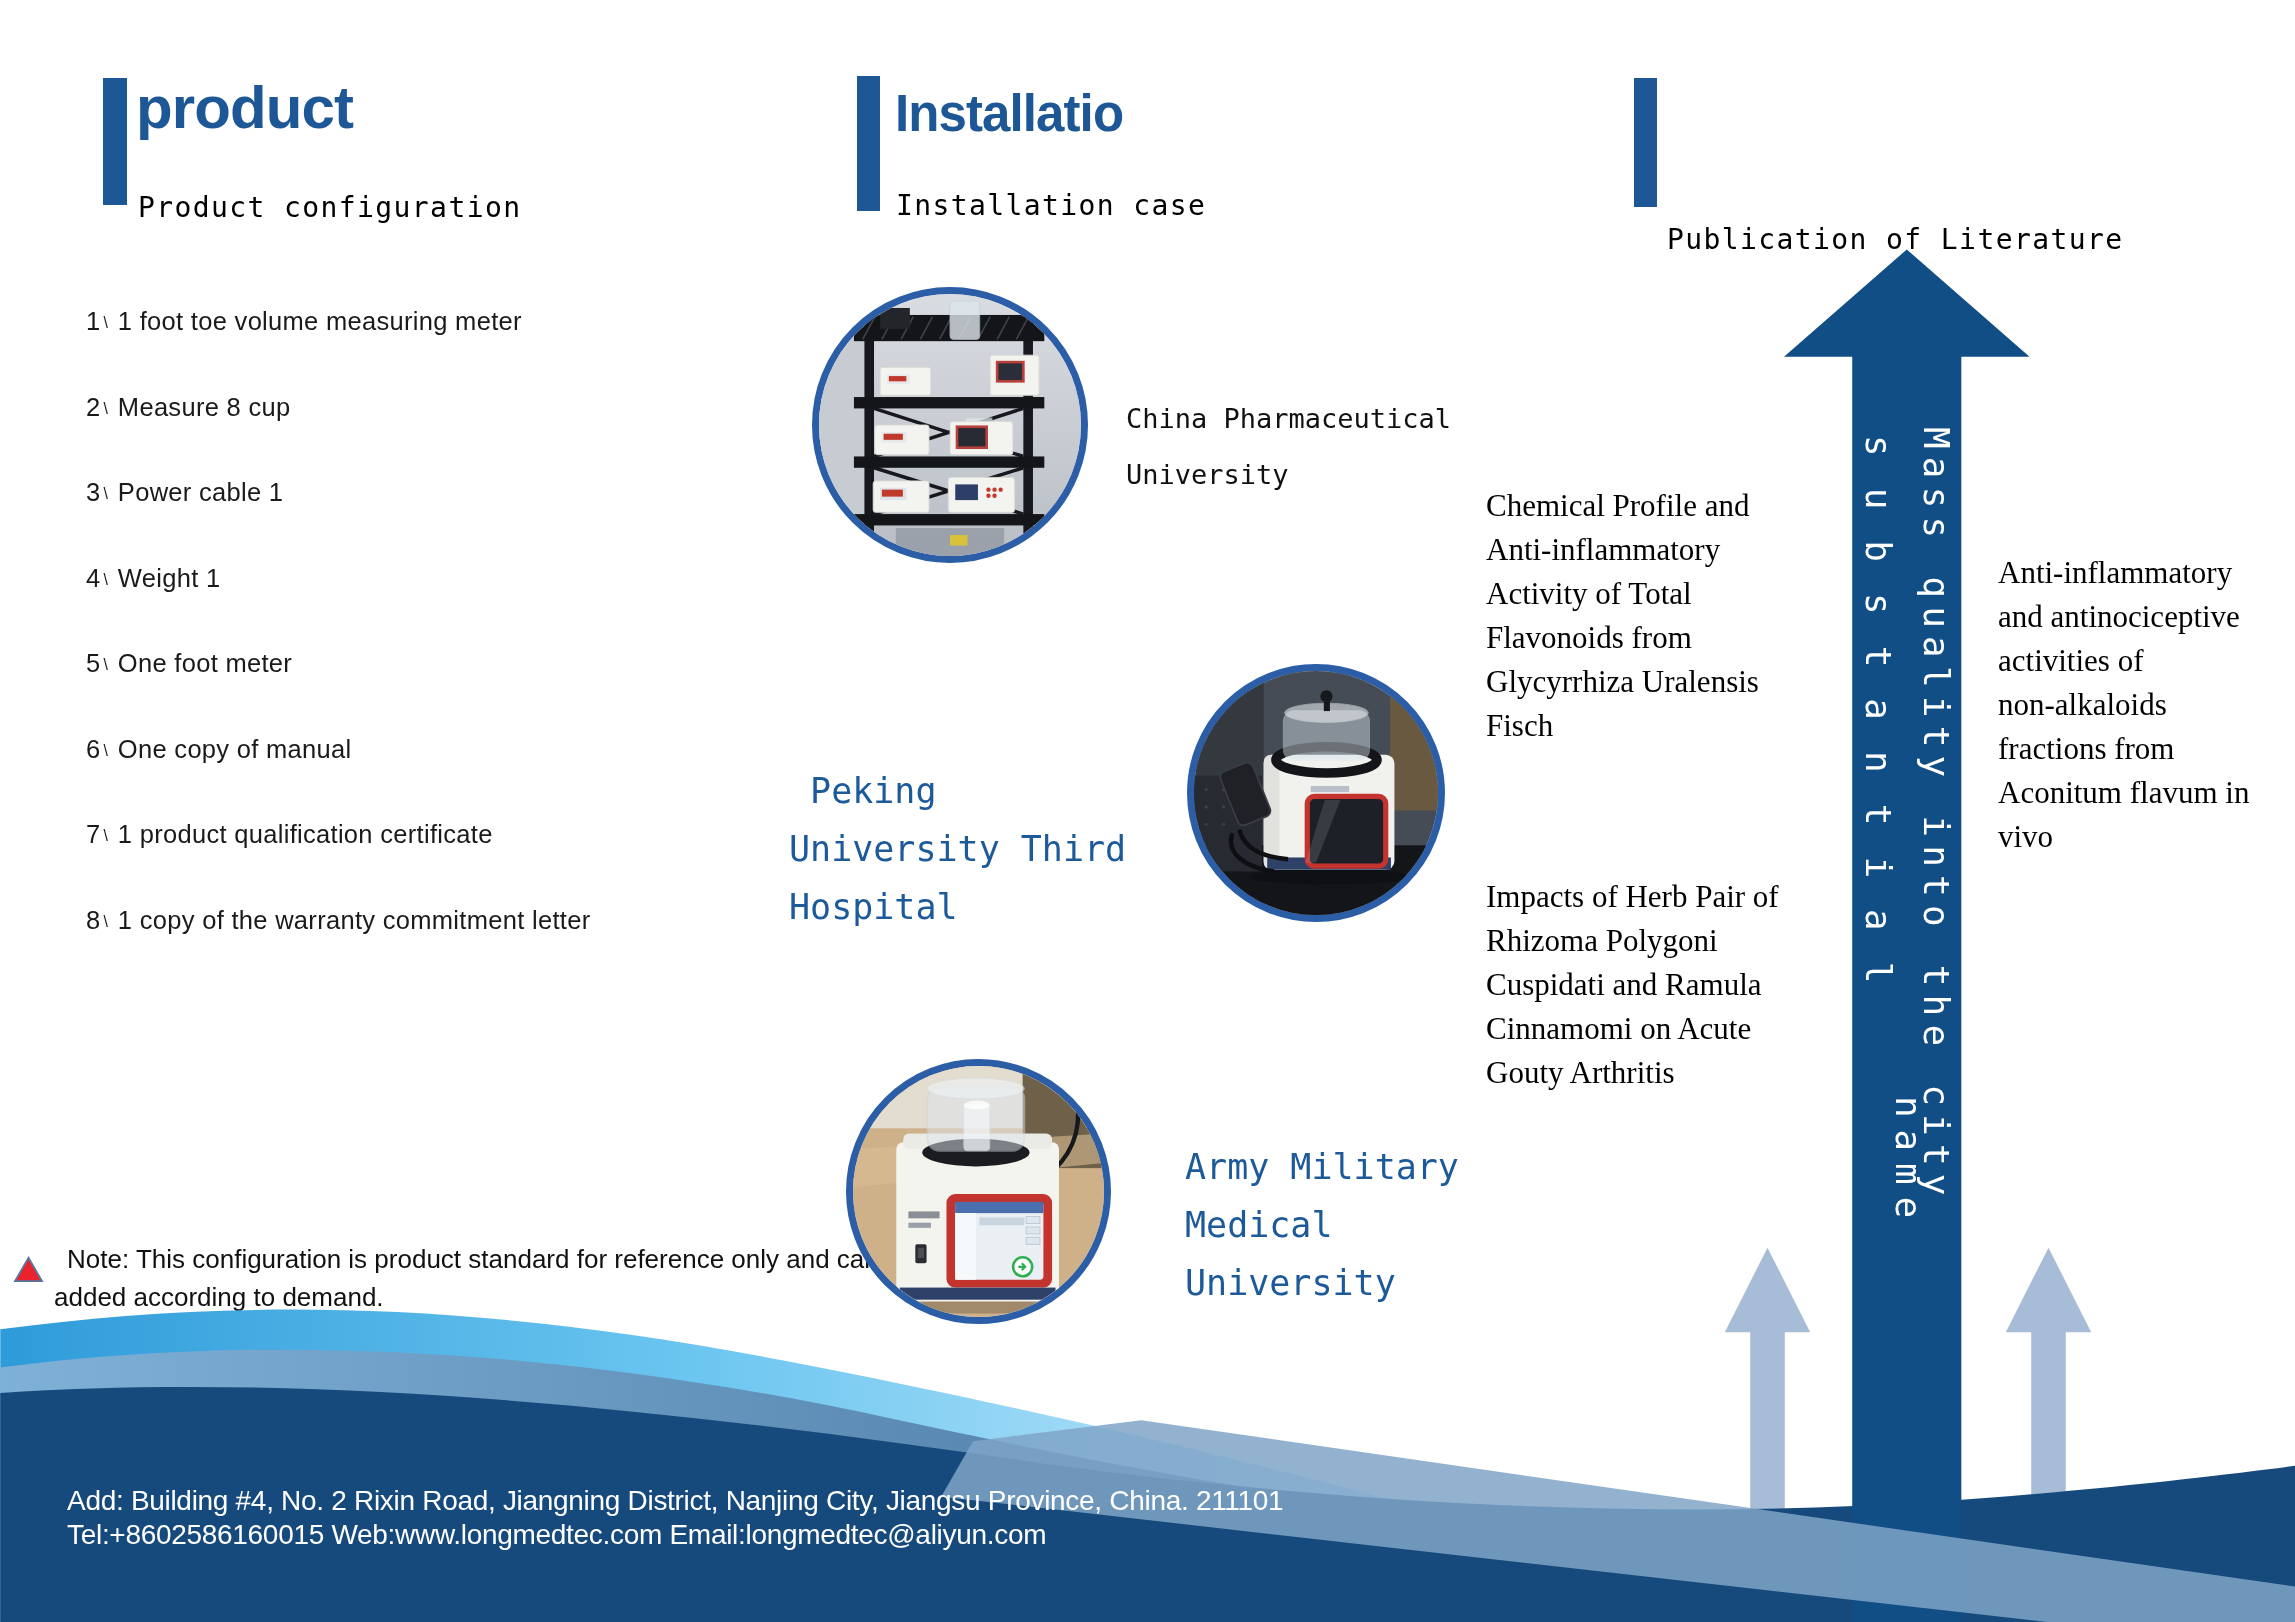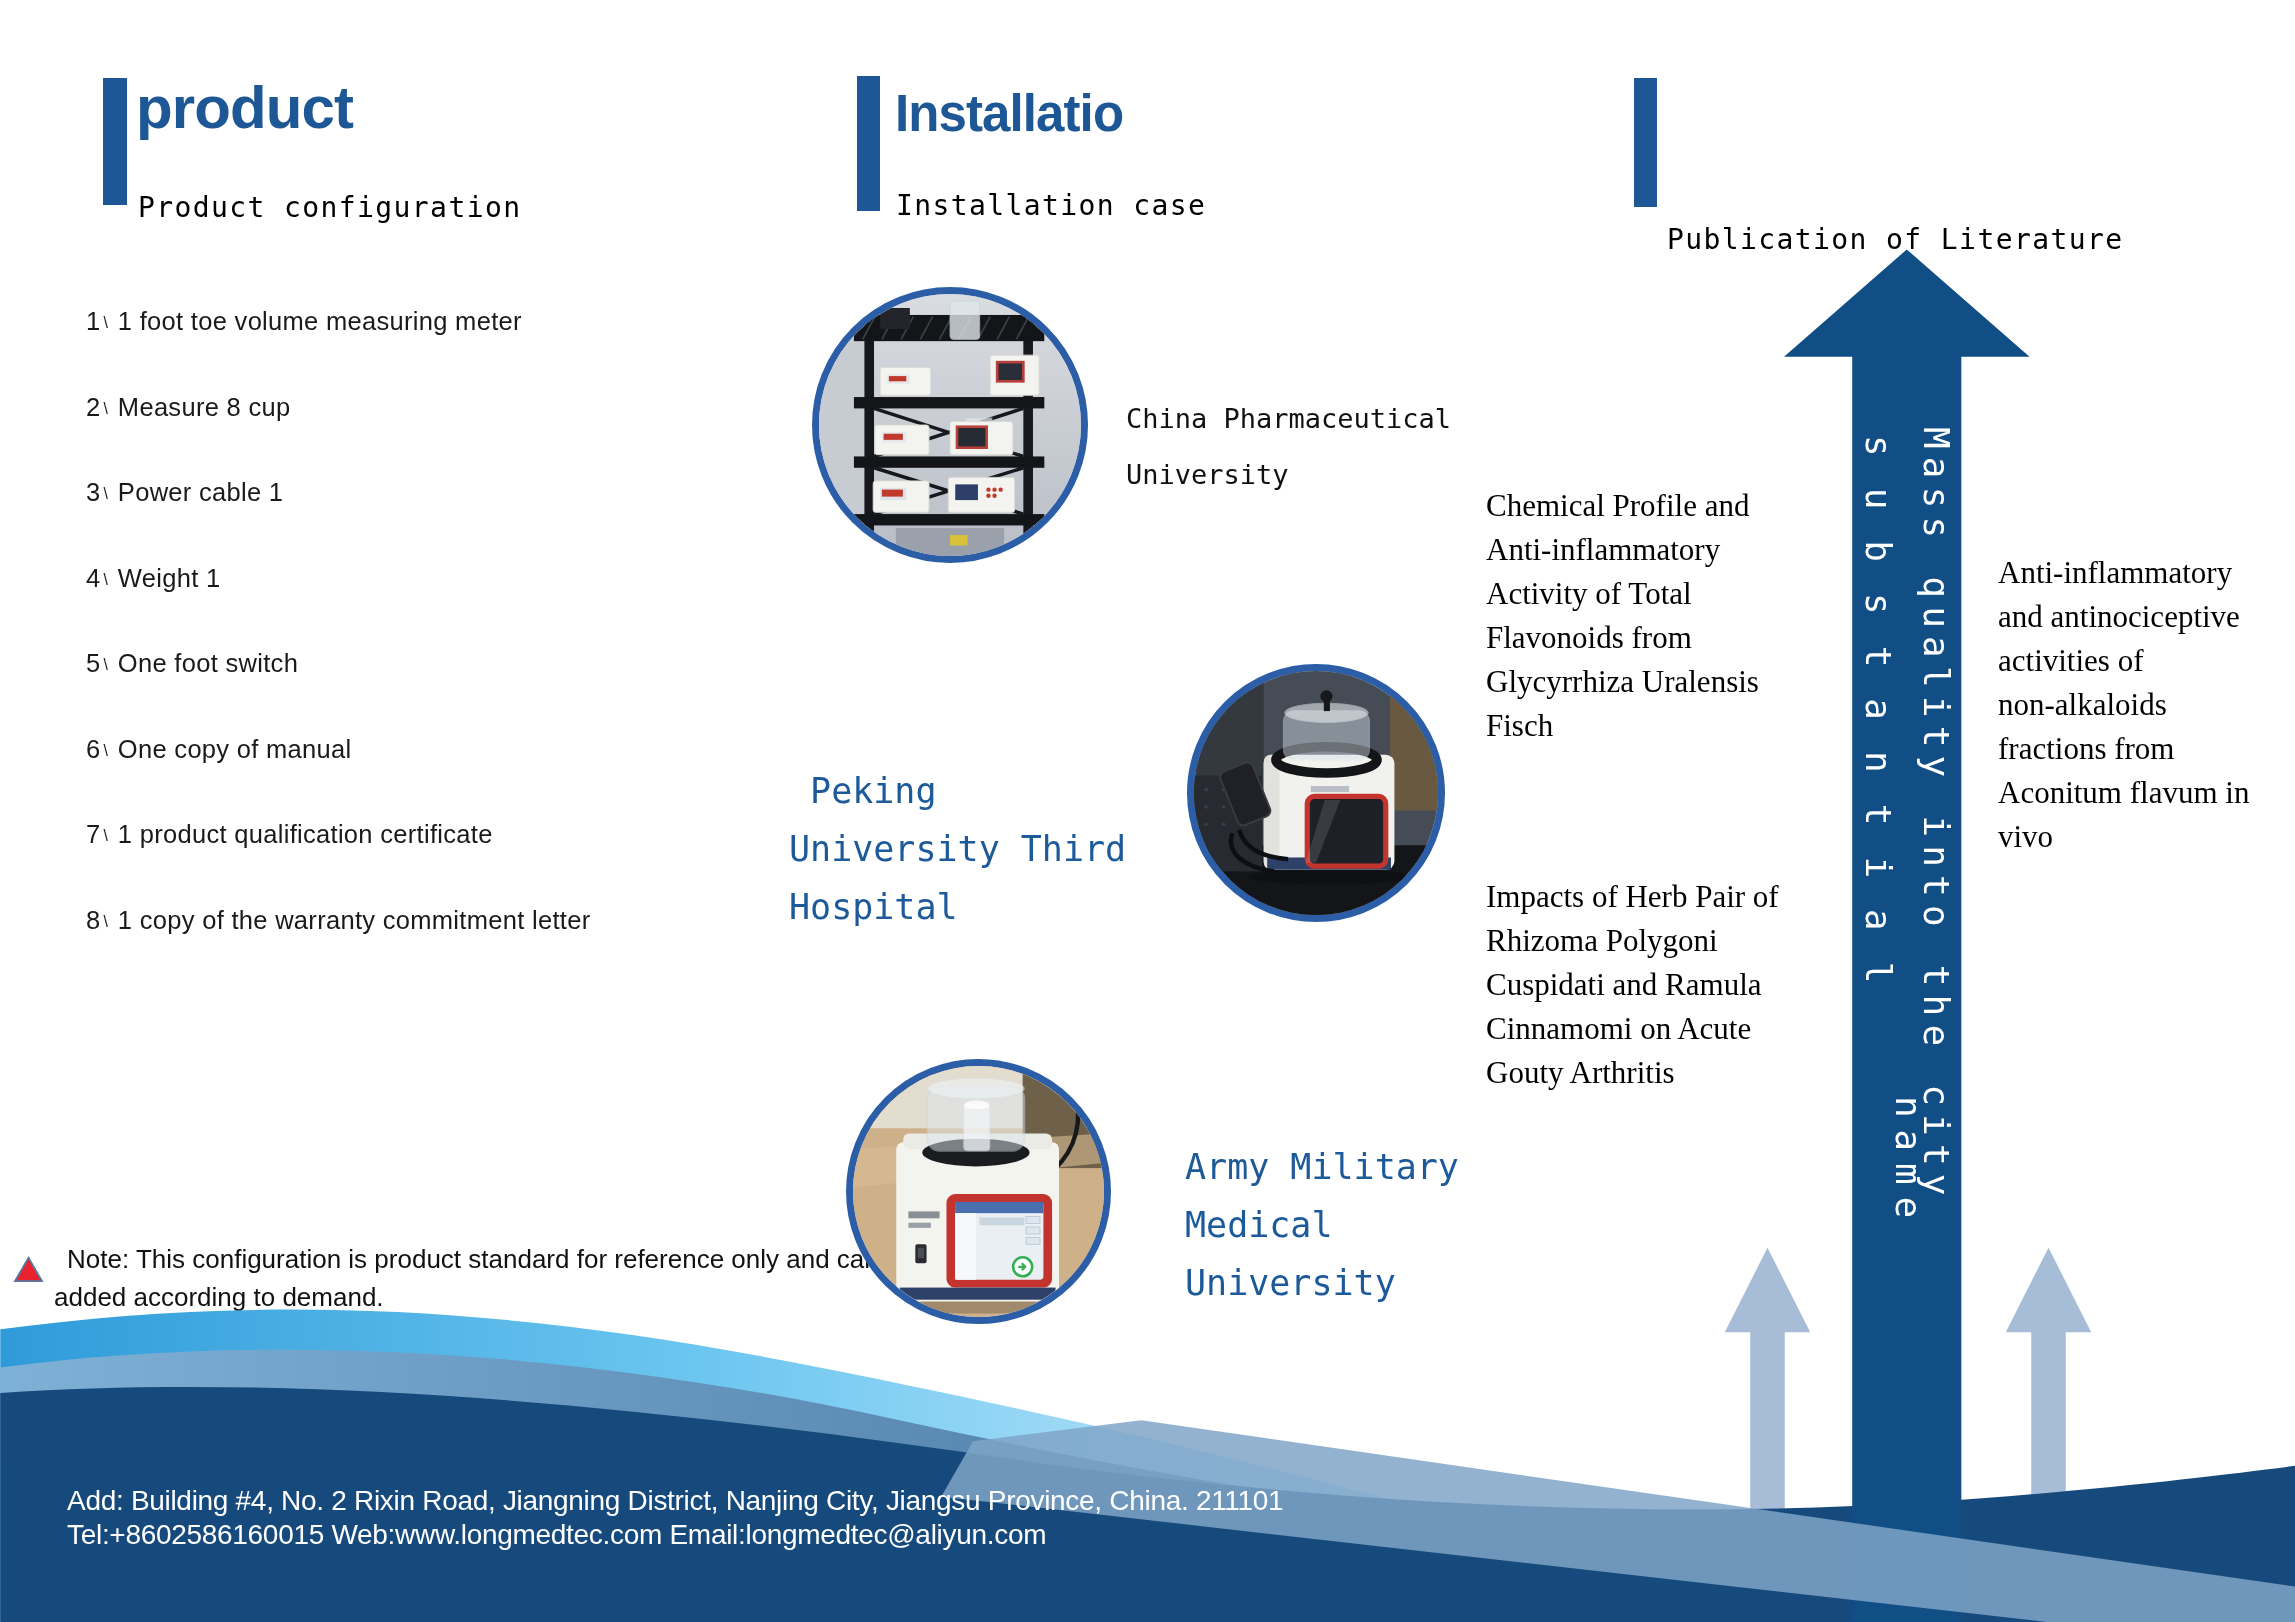--- a/index.html
+++ b/index.html
@@ -57,21 +57,21 @@
 <div class="page">
 
   <div class="hbar" style="left:103px;top:78px;width:23.6px;height:127px;"></div>
   <div class="htitle" style="left:136px;top:76px;font-size:60px;">product</div>
   <div class="hsub" style="left:138px;top:191px;">Product configuration</div>
 
   <div class="list-item" style="top:307px;"><span class="num">1</span><span>1 foot toe volume measuring meter</span></div>
   <div class="list-item" style="top:393px;"><span class="num">2</span><span>Measure 8 cup</span></div>
   <div class="list-item" style="top:478px;"><span class="num">3</span><span>Power cable 1</span></div>
   <div class="list-item" style="top:564px;"><span class="num">4</span><span>Weight 1</span></div>
-  <div class="list-item" style="top:649px;"><span class="num">5</span><span>One foot switch</span></div>
+  <div class="list-item" style="top:649px;"><span class="num">5</span><span>One foot meter</span></div>
   <div class="list-item" style="top:735px;"><span class="num">6</span><span>One copy of manual</span></div>
   <div class="list-item" style="top:820px;"><span class="num">7</span><span>1 product qualification certificate</span></div>
   <div class="list-item" style="top:906px;"><span class="num">8</span><span>1 copy of the warranty commitment letter</span></div>
 
   <div class="note-tri">
     <svg width="31" height="27" viewBox="0 0 34 30">
         <polygon points="17,2 32,28 2,28" fill="#e8232d" stroke="#5577a0" stroke-width="2"></polygon>
       </svg>
   </div>
   <div class="note-line" style="left:67px;top:1244px;">Note: This configuration is product standard for reference only and can be</div>

